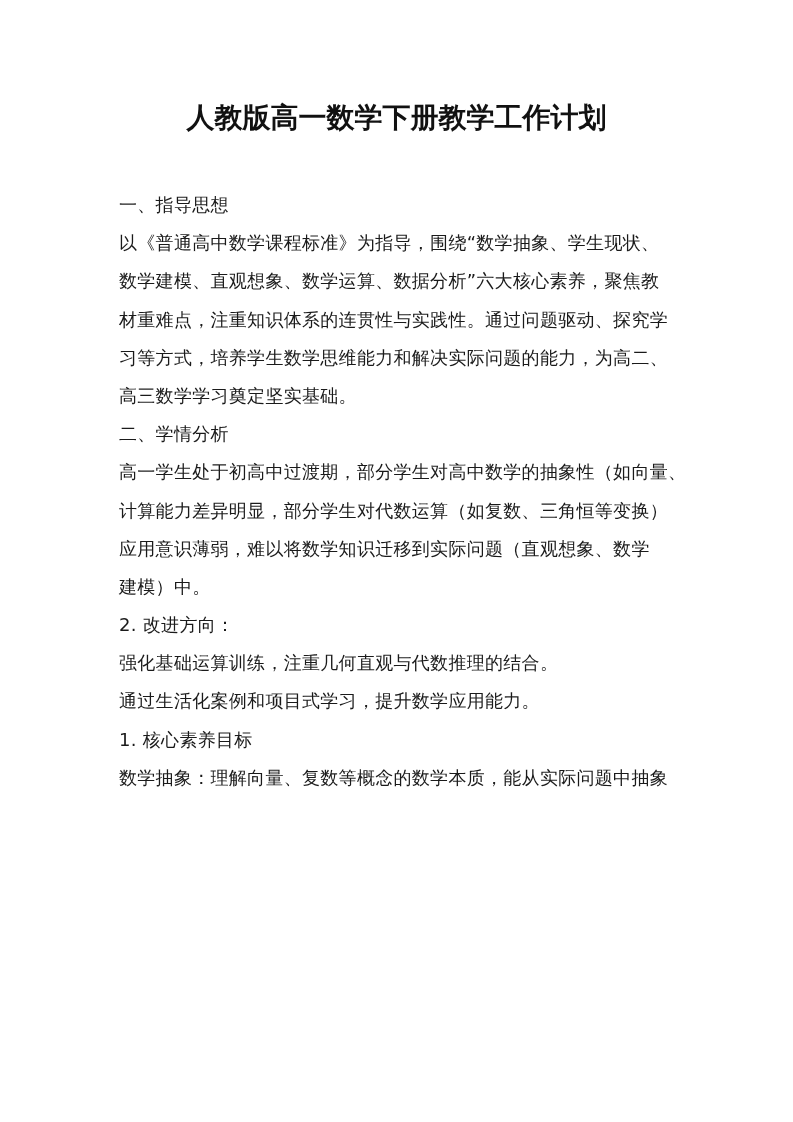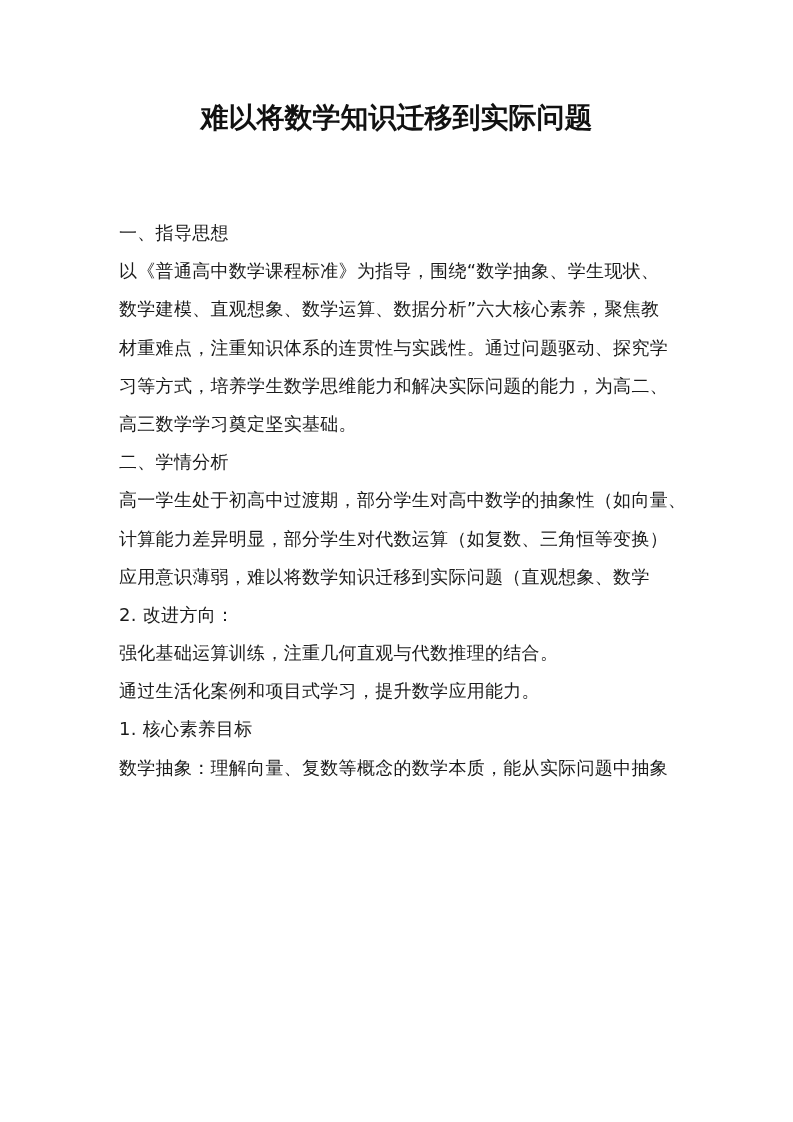--- a/index.html
+++ b/index.html
@@ -33,47 +33,47 @@
       font-weight: bold;
       letter-spacing: 0px;
       color: #111111;
       line-height: 44px;
     }
     .content {
       position: absolute;
       left: 119px;
       top: 186px;
       width: 560px;
-      margin-top: 28px;
     }
     .line {
       font-size: 18px;
       line-height: 38.2px;
       height: 38.2px;
       white-space: nowrap;
       color: #1a1a1a;
       letter-spacing: 0.3px;
     }
   </style>
 </head>
 <body>
 
 <div class="page">
-  <div class="title">难以将数学知识迁移到实际问题</div>
+  <div class="title">人教版高一数学下册教学工作计划</div>
 
   <div class="content">
     <div class="line">一、指导思想</div>
     <div class="line">以《普通高中数学课程标准》为指导，围绕“数学抽象、学生现状、</div>
     <div class="line">数学建模、直观想象、数学运算、数据分析”六大核心素养，聚焦教</div>
     <div class="line">材重难点，注重知识体系的连贯性与实践性。通过问题驱动、探究学</div>
     <div class="line">习等方式，培养学生数学思维能力和解决实际问题的能力，为高二、</div>
     <div class="line">高三数学学习奠定坚实基础。</div>
     <div class="line">二、学情分析</div>
     <div class="line">高一学生处于初高中过渡期，部分学生对高中数学的抽象性（如向量、</div>
     <div class="line">计算能力差异明显，部分学生对代数运算（如复数、三角恒等变换）</div>
     <div class="line">应用意识薄弱，难以将数学知识迁移到实际问题（直观想象、数学</div>
+    <div class="line">建模）中。</div>
     <div class="line">2. 改进方向：</div>
     <div class="line">强化基础运算训练，注重几何直观与代数推理的结合。</div>
     <div class="line">通过生活化案例和项目式学习，提升数学应用能力。</div>
     <div class="line">1. 核心素养目标</div>
     <div class="line">数学抽象：理解向量、复数等概念的数学本质，能从实际问题中抽象</div>
   </div>
 </div>
 
 </body></html>

